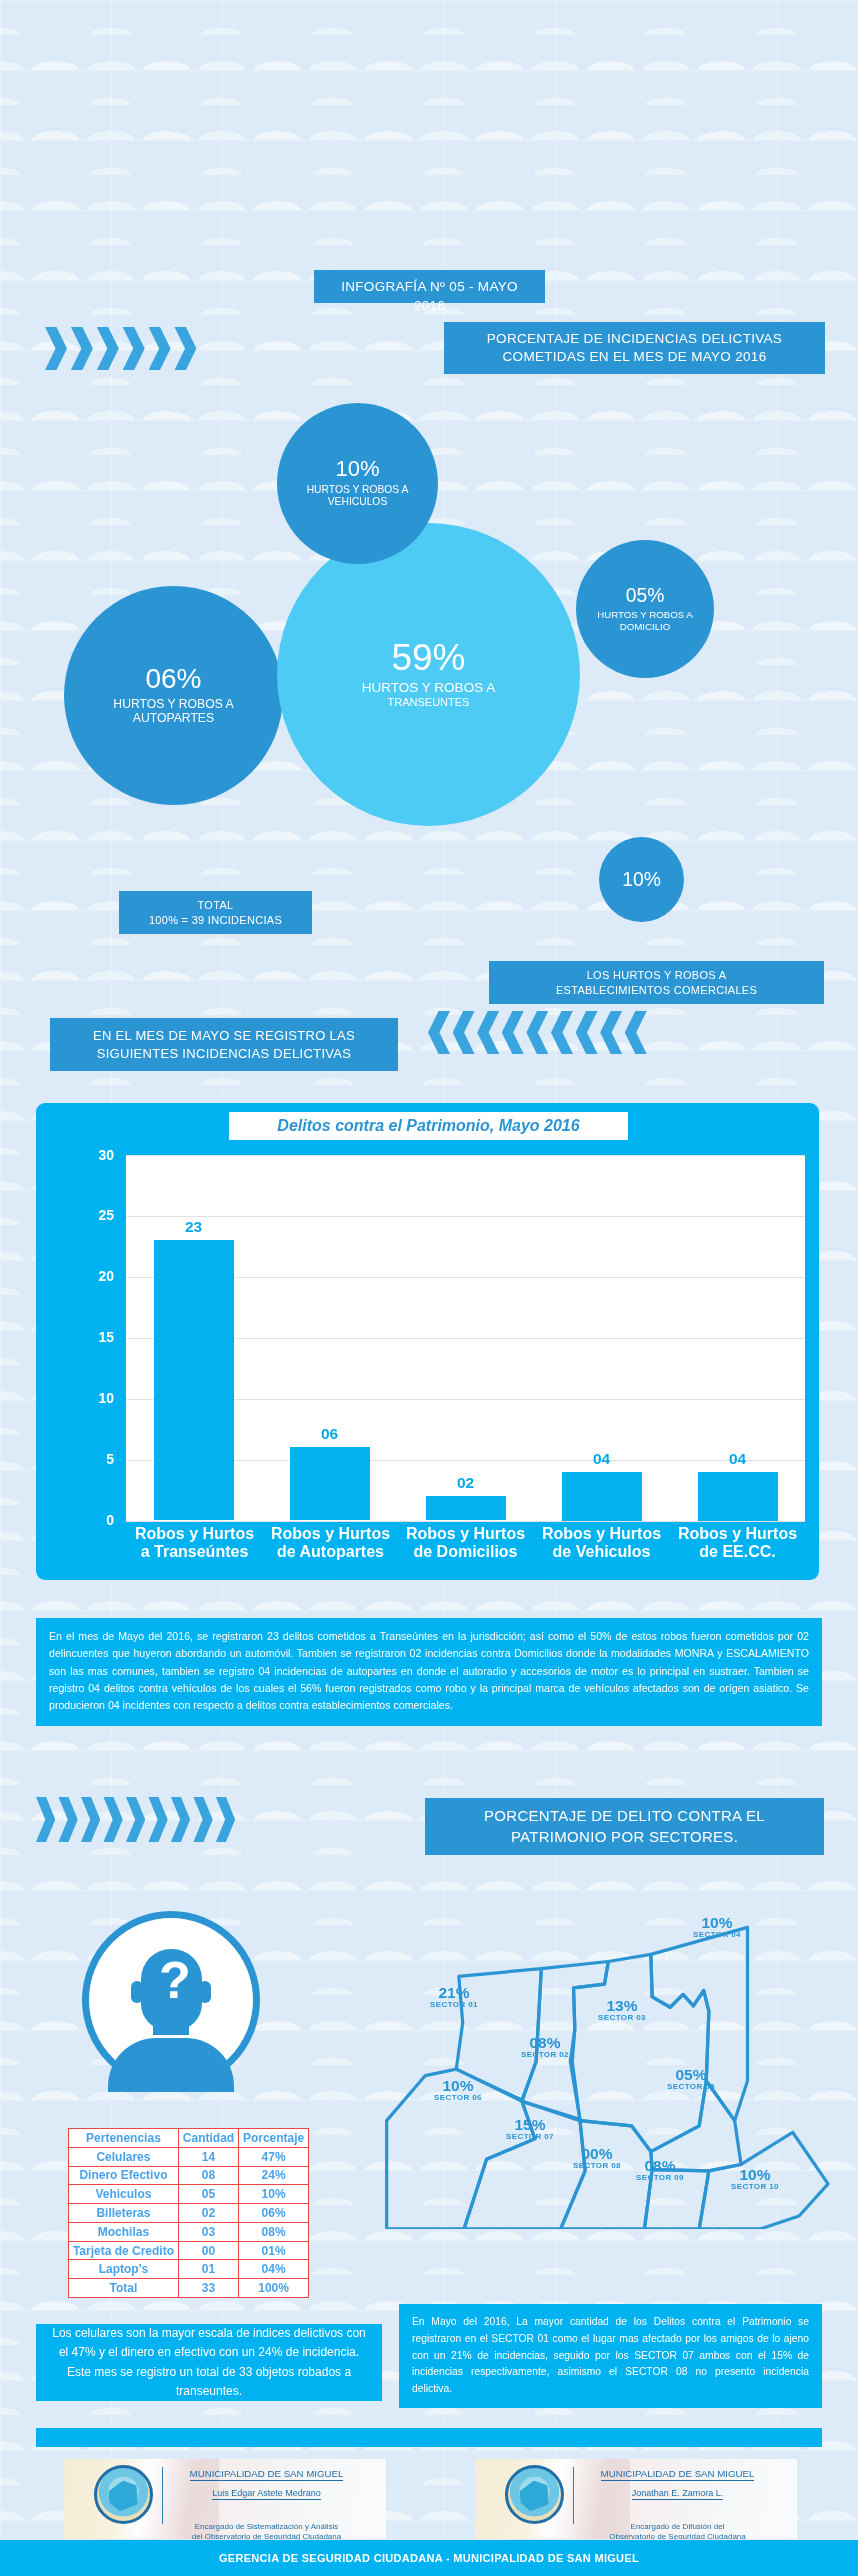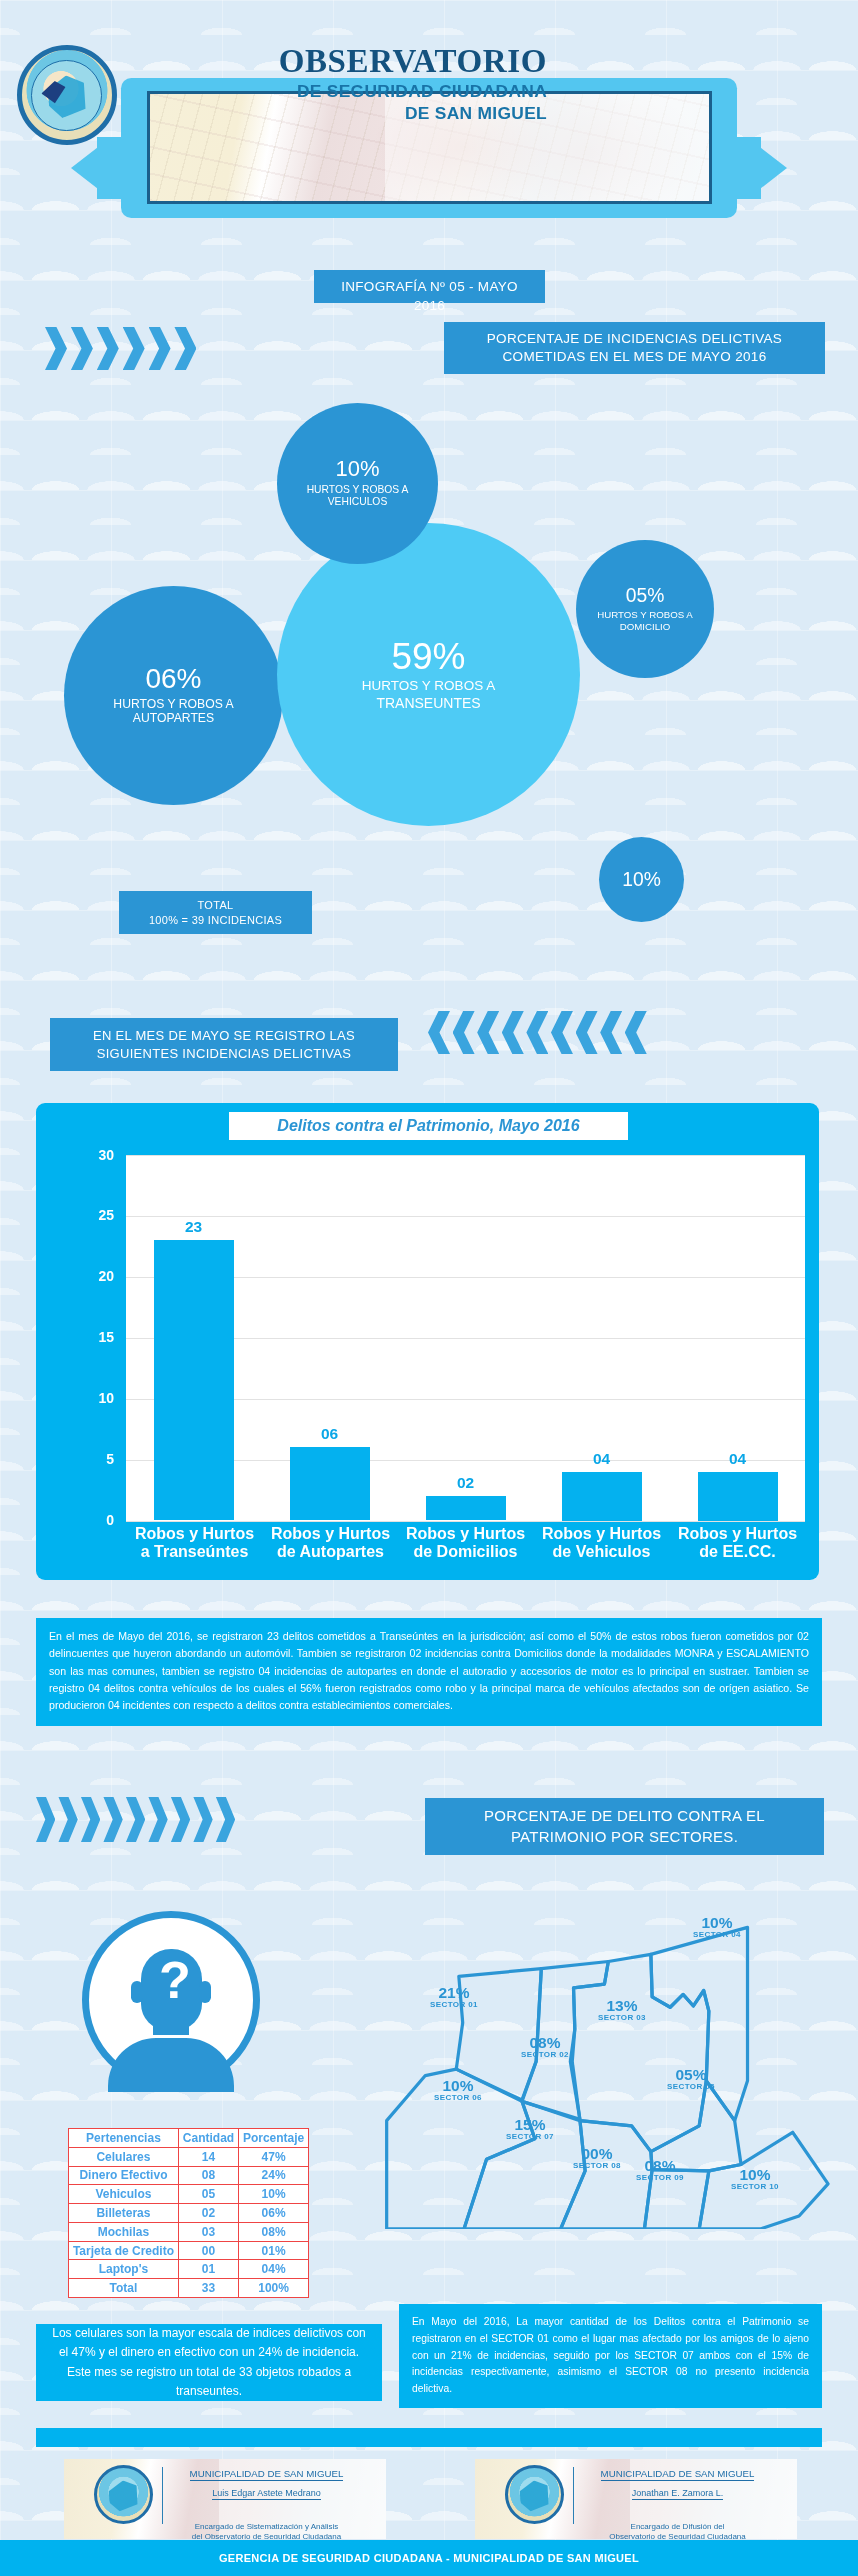--- a/index.html
+++ b/index.html
@@ -280,43 +280,20 @@
     font-size: 11px; font-weight: bold; letter-spacing: 0.3px;
   }
 </style>
 </head>
 <body>
 
 <div id="page">
   <div id="bg-pattern"></div>
   <div id="bg-pattern2"></div>
 
-  <div id="header-wrap">
-    <div class="ribbon-tail-left"></div>
-    <div class="ribbon-tail-right"></div>
-    <div class="ribbon-band-left"></div>
-    <div class="ribbon-band-right"></div>
-    <div class="ribbon-fold-left"></div>
-    <div class="ribbon-fold-right"></div>
-    <div class="ribbon-center"></div>
-    <div class="ribbon-inner"></div>
-
-    <div class="seal">
-      <div class="seal-inner">
-        <div class="seal-shape"></div>
-        <div class="seal-shape2"></div>
-      </div>
-    </div>
-
-    <div class="header-titles">
-      <div class="ht1">OBSERVATORIO</div>
-      <div class="ht2">DE SEGURIDAD CIUDADANA</div>
-      <div class="ht3">DE SAN MIGUEL</div>
-    </div>
-  </div>
 
   <div class="flat-badge" style="left:314px; top:270px; width:231px; height:33px; font-size:13.5px; line-height:19.3px;">INFOGRAFÍA Nº 05 - MAYO 2016</div>
 
   <div class="chev-row" style="left:45px; top:327px;">
     <div class="chev"></div>
     <div class="chev"></div>
     <div class="chev"></div>
     <div class="chev"></div>
     <div class="chev"></div>
     <div class="chev"></div>
@@ -328,21 +305,21 @@
 
   <div class="bubble" style="left:64px; top:586px; width:219px; height:219px; background:#2b95d4;">
     <div class="pct" style="font-size:28px;">06%</div>
     <div class="lbl" style="font-size:12.2px;">HURTOS Y ROBOS A</div>
     <div class="lbl" style="font-size:12.2px; margin-top:0;">AUTOPARTES</div>
   </div>
 
   <div class="bubble" style="left:277px; top:523px; width:303px; height:303px; background:#4ecbf5;">
     <div class="pct" style="font-size:37px;">59%</div>
     <div class="lbl" style="font-size:13.5px;">HURTOS Y ROBOS A</div>
-    <div class="lbl" style="font-size:14px; margin-top:0;">TRANSEUNTES</div>
+    <div class="lbl" style="font-size:11px; margin-top:0;">TRANSEUNTES</div>
   </div>
 
   <div class="bubble" style="left:277px; top:403px; width:161px; height:161px; background:#2b95d4;">
     <div class="pct" style="font-size:22px;">10%</div>
     <div class="lbl" style="font-size:10.3px;">HURTOS Y ROBOS A</div>
     <div class="lbl" style="font-size:10.3px; margin-top:0;">VEHICULOS</div>
   </div>
 
   <div class="bubble" style="left:576px; top:540px; width:138px; height:138px; background:#2b95d4;">
     <div class="pct" style="font-size:19.3px;">05%</div>
@@ -352,20 +329,24 @@
 
   <div class="bubble" style="left:599px; top:837px; width:85px; height:85px; background:#2b95d4;">
     <div class="pct" style="font-size:19.3px;">10%</div>
   </div>
 
   <div class="flat-badge" style="left:119px; top:891px; width:193px; height:43px; display:flex; flex-direction:column; align-items:center; justify-content:center; font-size:11px;">
     <span>TOTAL</span>
     <span>100% = 39 INCIDENCIAS</span>
   </div>
 
+  <div class="flat-badge" style="left:489px; top:961px; width:335px; height:43px; display:flex; flex-direction:column; align-items:center; justify-content:center; font-size:11px;">
+    <span>LOS HURTOS Y ROBOS A</span>
+    <span>ESTABLECIMIENTOS COMERCIALES</span>
+  </div>
 
   <div class="flat-badge" style="left:50px; top:1018px; width:348px; height:53px; display:flex; flex-direction:column; align-items:center; justify-content:center; font-size:13px;">
     <span>EN EL MES DE MAYO SE REGISTRO LAS</span>
     <span>SIGUIENTES INCIDENCIAS DELICTIVAS</span>
   </div>
   <div class="chev-row" style="left:428px; top:1011px; gap:2.6px;">
     <div class="chev-left"></div>
     <div class="chev-left"></div>
     <div class="chev-left"></div>
     <div class="chev-left"></div>

